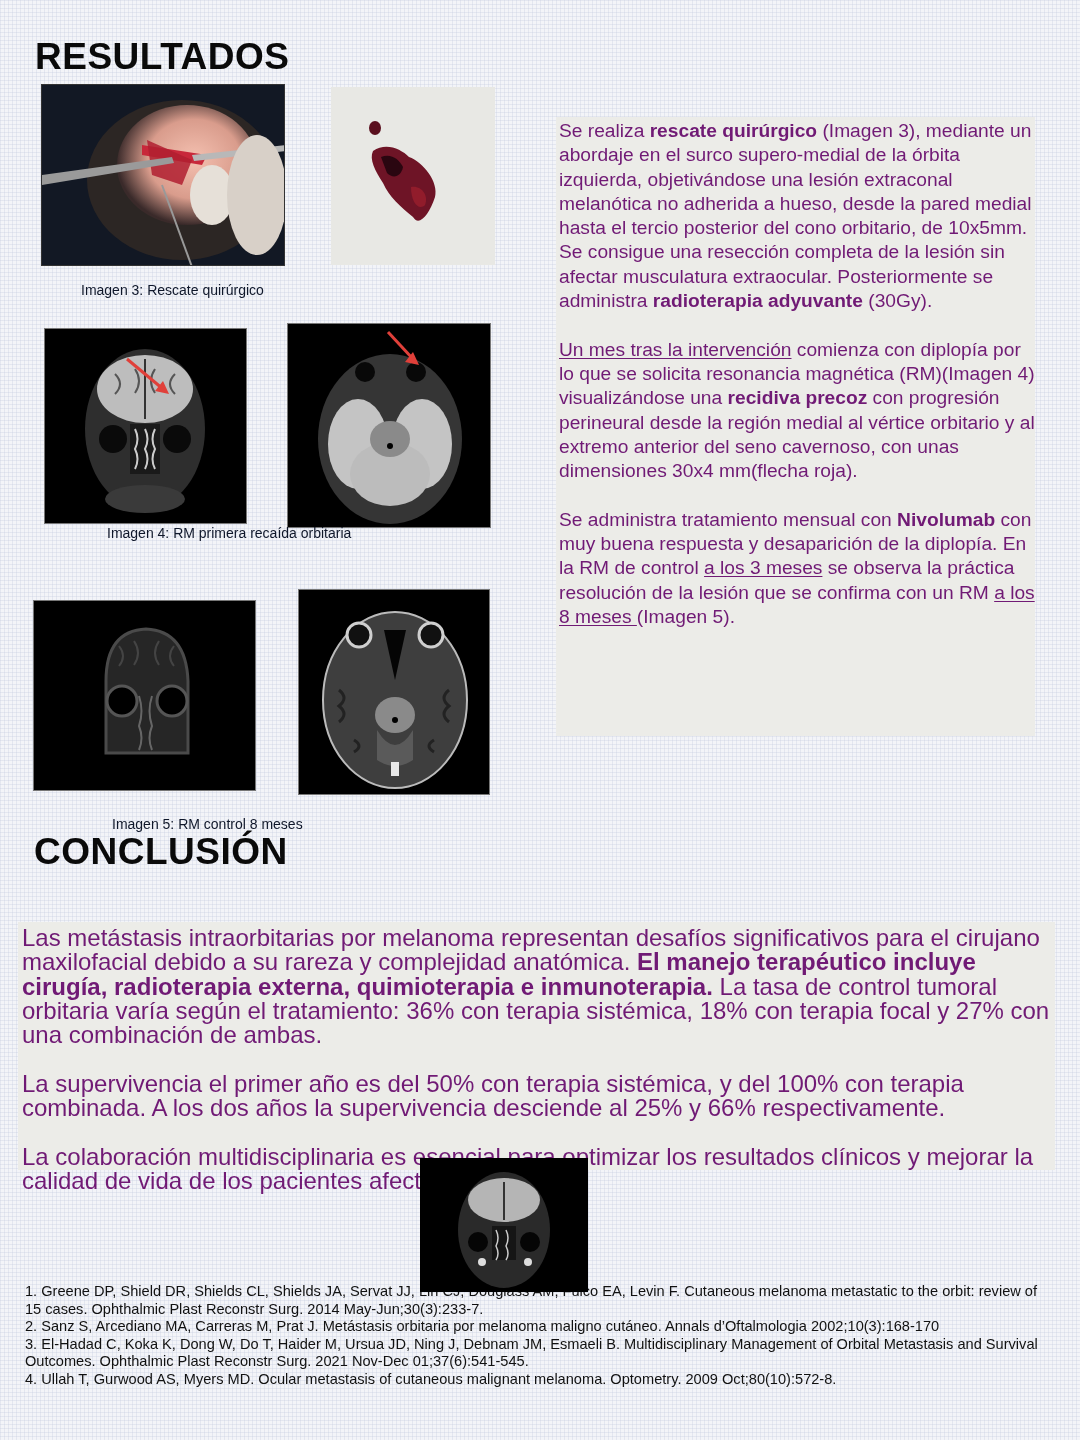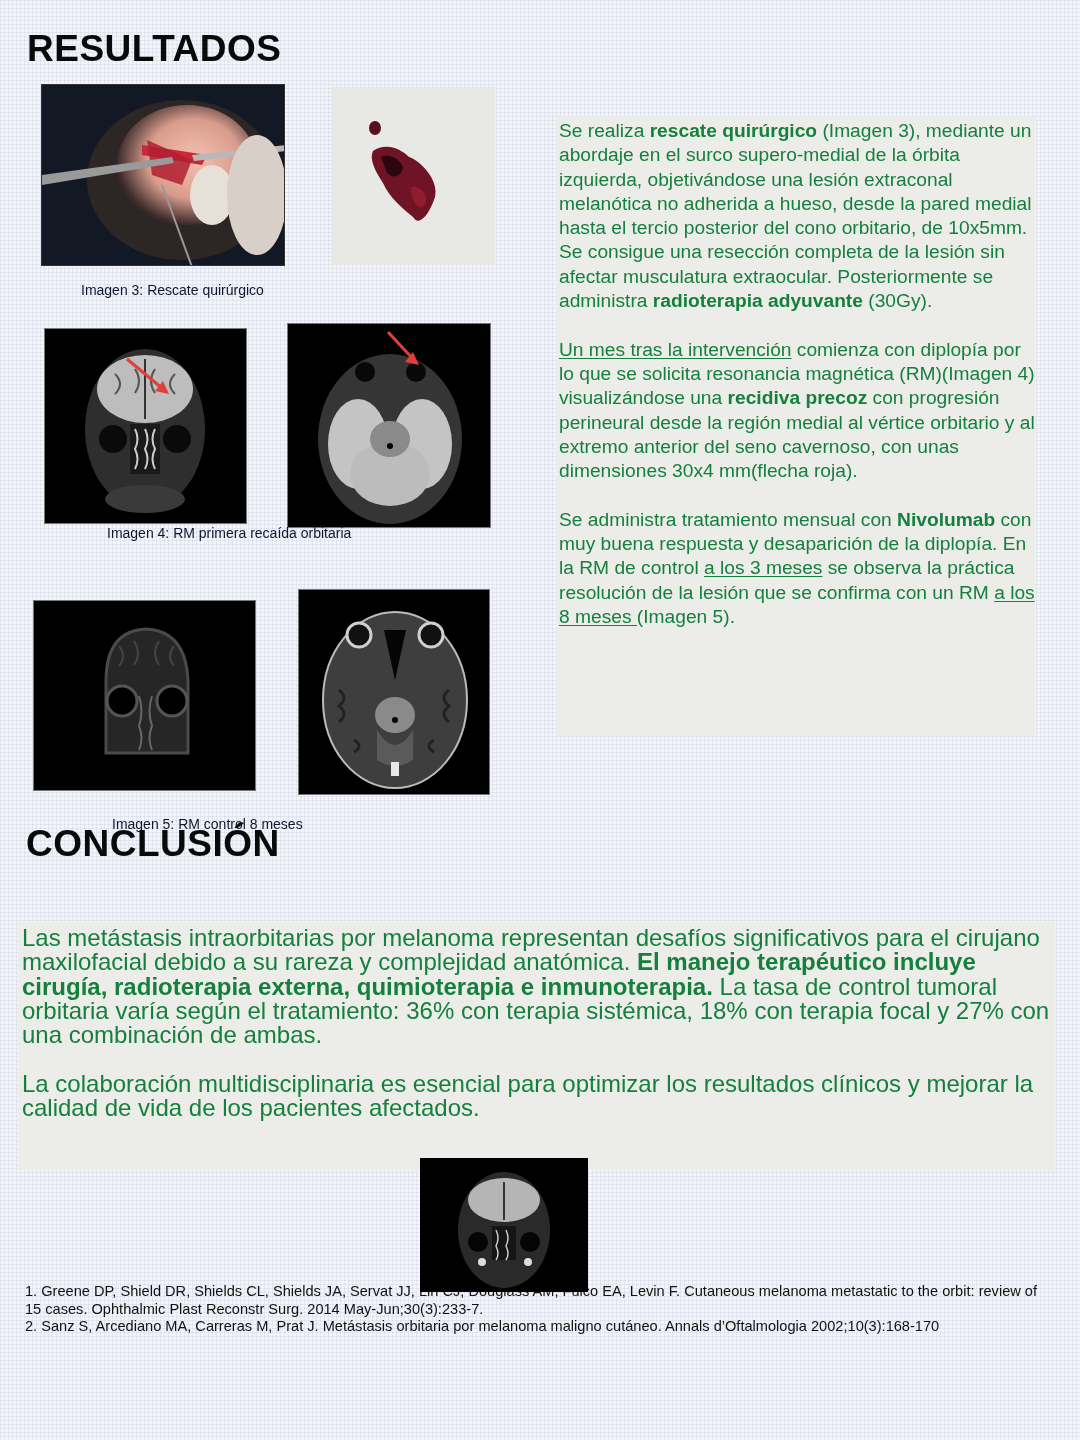--- a/index.html
+++ b/index.html
@@ -8,26 +8,26 @@
     background-color: #f3f4f8;
     background-image:
       linear-gradient(rgba(200,205,225,0.35) 1px, transparent 1px),
       linear-gradient(90deg, rgba(200,205,225,0.35) 1px, transparent 1px);
     background-size: 4px 4px;
     font-family: "Liberation Sans", sans-serif;
     color: #111;
   }
   .abs { position: absolute; }
   h1.section {
-    position: absolute; margin: 4px; font-family: "Liberation Sans", sans-serif;
+    position: absolute; margin: 12px; font-family: "Liberation Sans", sans-serif;
     font-weight: bold; font-size: 37px; letter-spacing: 0.5px; color: #0a0a0a;
   }
   .caption { position: absolute; font-size: 14px; color: #0f172a; white-space: nowrap; }
   .textbox {
-    position: absolute; background: #ecece8; font-size: 19.2px; line-height: 24.3px; color: #15803d;
+    position: absolute; background: #ecece8; font-size: 19.2px; line-height: 24.3px; color: #701a75;
     box-sizing: border-box;
   }
   .textbox p { margin: 0; }
   .textbox p + p { margin-top: 24.3px; }
   .u { text-decoration: underline; text-underline-offset: 2px; }
   .photo { position: absolute; overflow: hidden; box-sizing: border-box; }
   .mri { background: #000; border: 1px solid #777; }
   .refs { position: absolute; left: 25px; top: 1283px; width: 1020px; font-size: 14.6px; line-height: 17.5px; color: #111; }
   .refs div { margin: 0; }
   svg { display: block; }
@@ -141,26 +141,29 @@
 <div class="textbox" style="left:556px; top:117px; width:479px; height:619px; padding:2px 0 0 3px;">
   <p><span>Se realiza </span><b>rescate quirúrgico</b><span> (Imagen 3), mediante un abordaje en el surco supero-medial de la órbita izquierda, objetivándose una lesión extraconal melanótica no adherida a hueso, desde la pared medial hasta el tercio posterior del cono orbitario, de 10x5mm. Se consigue una resección completa de la lesión sin afectar musculatura extraocular. Posteriormente se administra </span><b>radioterapia adyuvante</b><span> (30Gy).</span></p>
   <p><span class="u">Un mes tras la intervención</span><span> comienza con diplopía por lo que se solicita resonancia magnética (RM)(Imagen 4) visualizándose una </span><b>recidiva precoz</b><span> con progresión perineural desde la región medial al vértice orbitario y al extremo anterior del seno cavernoso, con unas dimensiones 30x4 mm(flecha roja).</span></p>
   <p><span>Se administra tratamiento mensual con </span><b>Nivolumab</b><span> con muy buena respuesta y desaparición de la diplopía. En la RM de control </span><span class="u">a los 3 meses</span><span> se observa la práctica resolución de la lesión  que se confirma con un RM </span><span class="u">a los 8 meses </span><span>(Imagen 5).</span></p>
 </div>
 
 <h1 class="section" style="left:22px; top:819px;">CONCLUSIÓN</h1>
 
 <div class="textbox" style="left:18px; top:922px; width:1037px; height:248px; padding:4px 0 0 4px; font-size:24px; line-height:24.3px;">
   <p><span>Las metástasis intraorbitarias por melanoma representan desafíos significativos para el cirujano maxilofacial debido a su rareza y complejidad anatómica. </span><b>El manejo terapéutico incluye cirugía, radioterapia externa, quimioterapia e inmunoterapia.</b><span> La tasa de control tumoral orbitaria varía según el tratamiento: 36% con terapia sistémica, 18% con terapia focal y 27% con una combinación de ambas.</span></p>
+  <p>La supervivencia el primer año es del 50% con terapia sistémica, y del 100% con terapia combinada. A los dos años la supervivencia desciende al 25% y 66% respectivamente.</p>
   <p>La colaboración multidisciplinaria es esencial para optimizar los resultados clínicos y mejorar la calidad de vida de los pacientes afectados.</p>
 </div>
 
 <div class="refs">
   <div>1. Greene DP, Shield DR, Shields CL, Shields JA, Servat JJ, Lin CJ, Douglass AM, Fulco EA, Levin F. Cutaneous melanoma metastatic to the orbit: review of 15 cases. Ophthalmic Plast Reconstr Surg. 2014 May-Jun;30(3):233-7.</div>
   <div>2. Sanz S, Arcediano MA, Carreras M, Prat J. Metástasis orbitaria por melanoma maligno cutáneo. Annals d’Oftalmologia 2002;10(3):168-170</div>
+  <div>3. El-Hadad C, Koka K, Dong W, Do T, Haider M, Ursua JD, Ning J, Debnam JM, Esmaeli B. Multidisciplinary Management of Orbital Metastasis and Survival Outcomes. Ophthalmic Plast Reconstr Surg. 2021 Nov-Dec 01;37(6):541-545.</div>
+  <div>4. Ullah T, Gurwood AS, Myers MD. Ocular metastasis of cutaneous malignant melanoma. Optometry. 2009 Oct;80(10):572-8.</div>
 </div>
 
 <div class="photo" style="left:420px; top:1158px; width:168px; height:134px; background:#000;">
   <svg width="168" height="134" viewBox="0 0 168 134">
     <rect width="168" height="134" fill="#000"></rect>
     <ellipse cx="84" cy="72" rx="46" ry="58" fill="#2a2a2a"></ellipse>
     <ellipse cx="84" cy="42" rx="36" ry="22" fill="#b5b5b5"></ellipse>
     <line x1="84" y1="24" x2="84" y2="62" stroke="#333" stroke-width="2"></line>
     <rect x="72" y="68" width="24" height="34" fill="#151515"></rect>
     <path d="M76 72 q4 8 0 16 q4 8 0 14 M86 72 q4 8 0 16 q4 8 0 14" stroke="#ccc" stroke-width="1.5" fill="none"></path>

